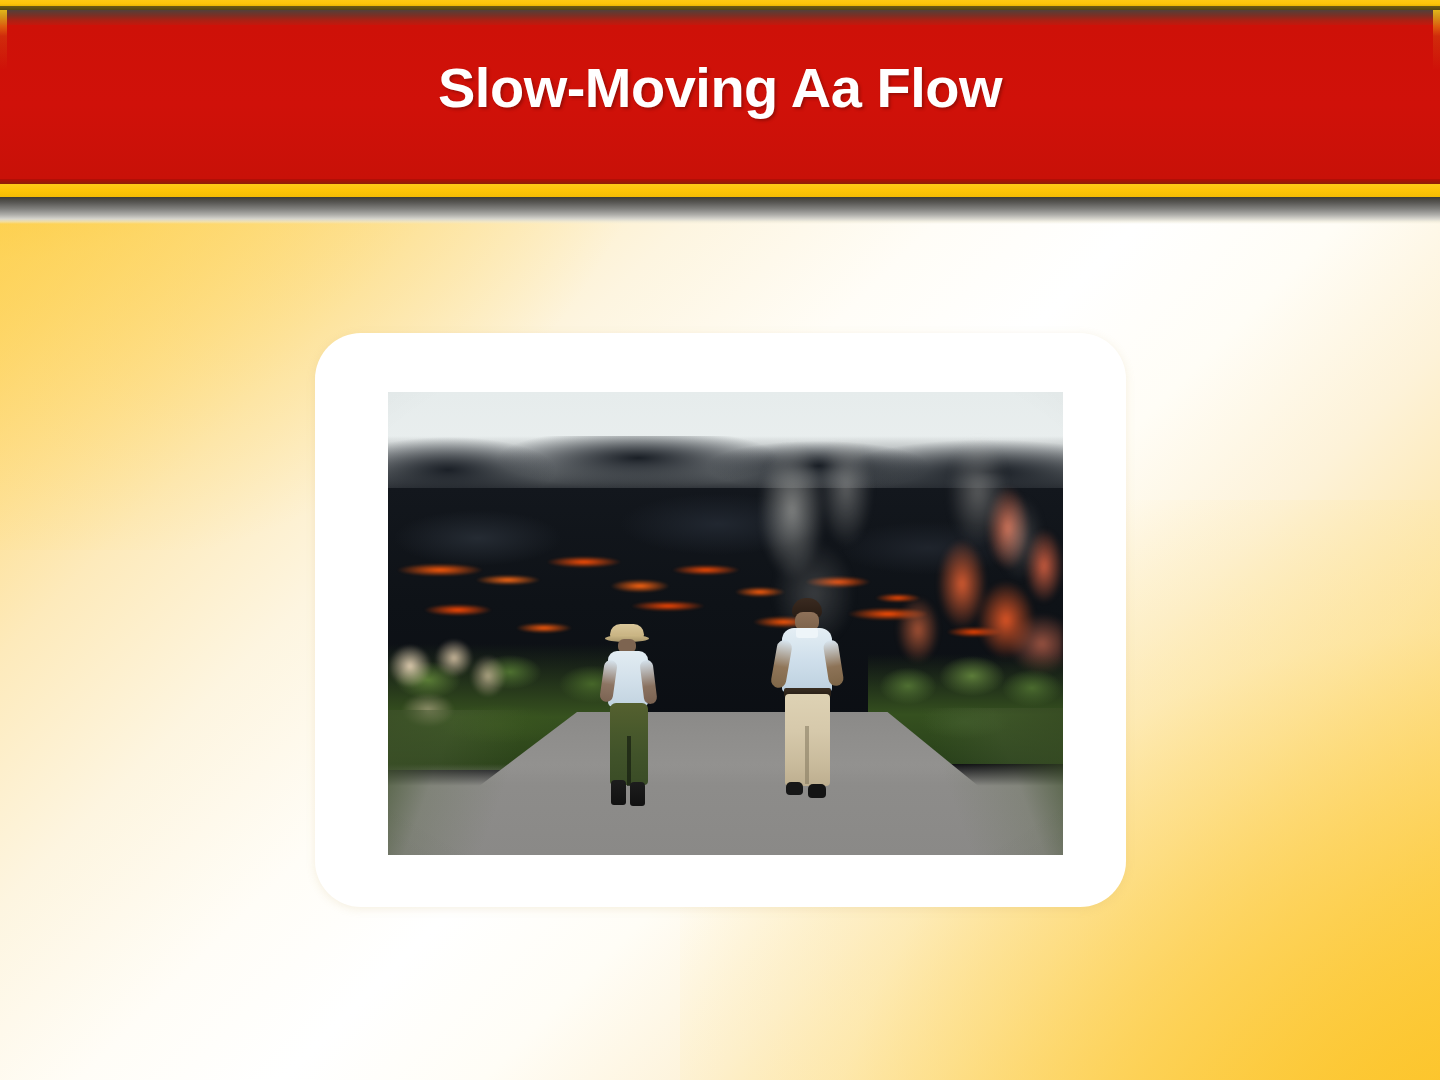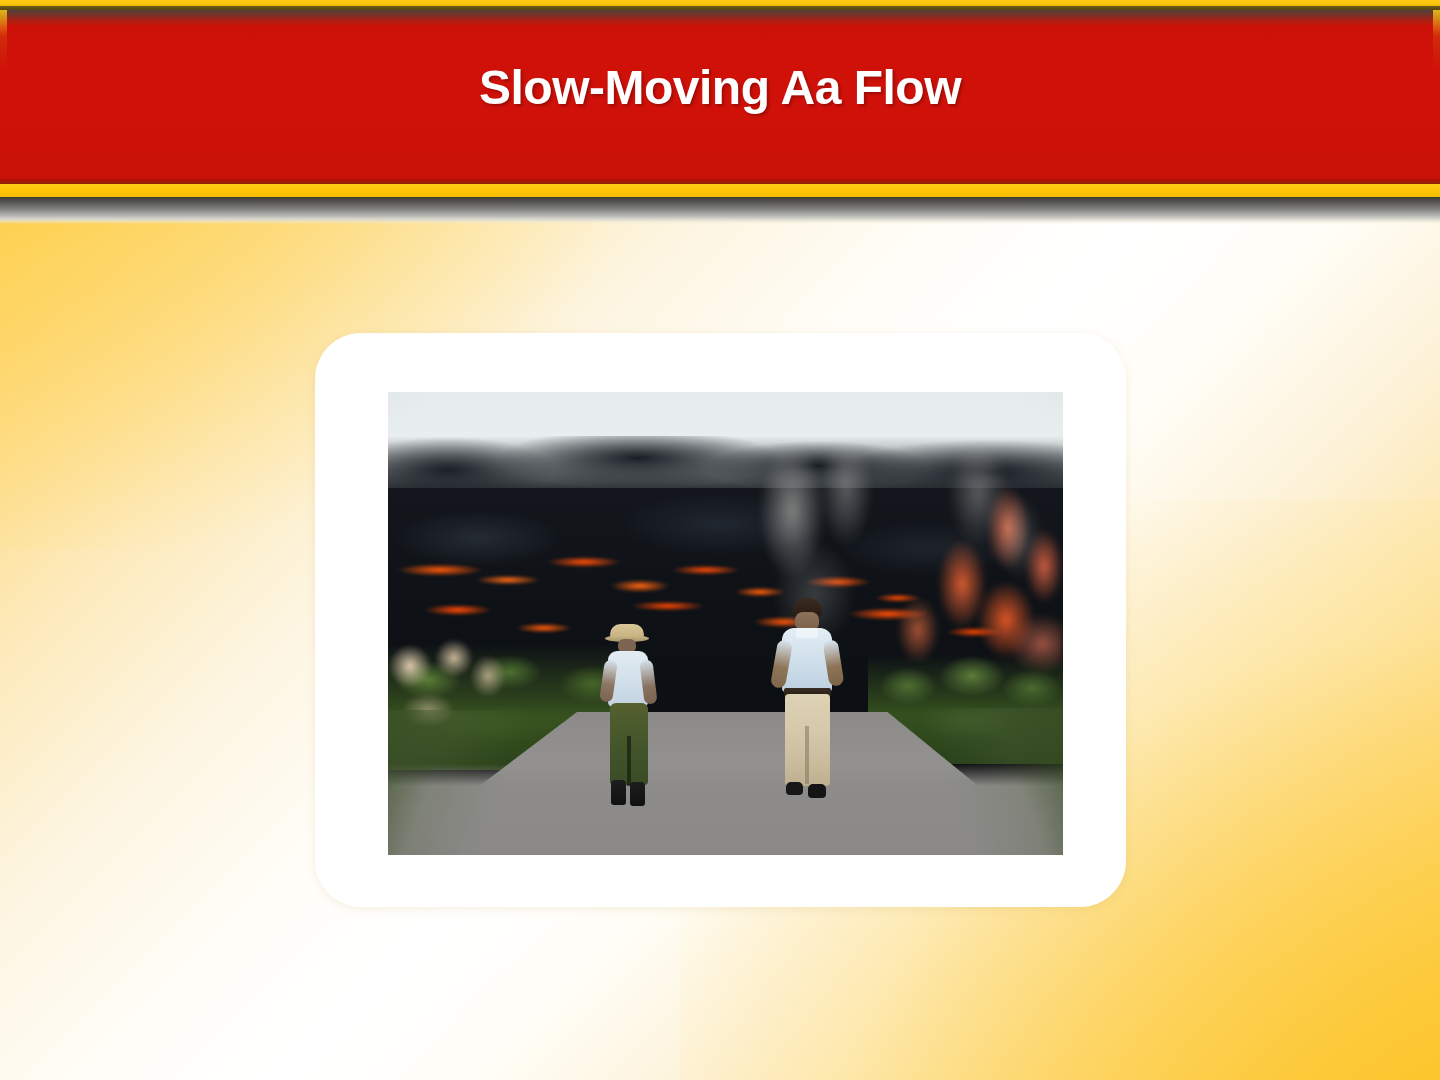--- a/index.html
+++ b/index.html
@@ -141,21 +141,21 @@
   }
 
   .banner-title {
     position: absolute;
     left: 0; top: 36px;
     width: 1440px;
     text-align: center;
     color: #ffffff;
     font-family: "Liberation Sans", sans-serif;
     font-weight: bold;
-    font-size: 48px;
+    font-size: 56px;
     line-height: 104px;
     letter-spacing: -0.5px;
     white-space: nowrap;
     text-shadow: 2px 2px 3px rgba(90,8,4,0.45);
   }
 
   
   .photo-frame {
     position: absolute;
     left: 315px;

